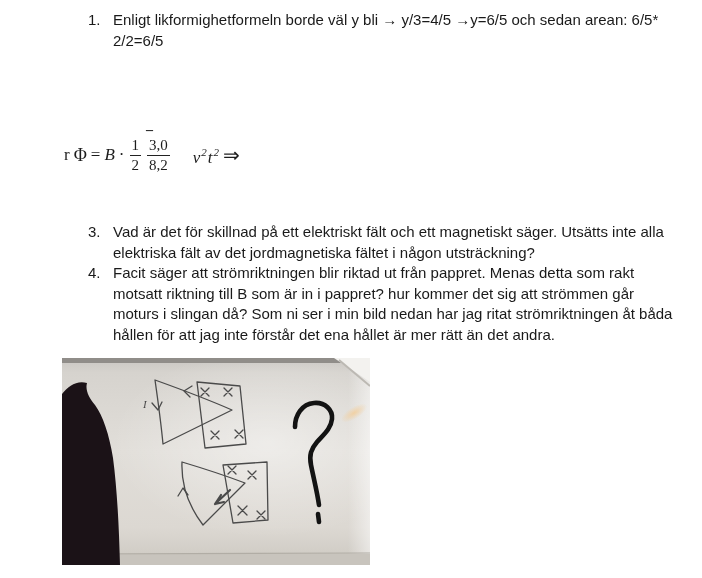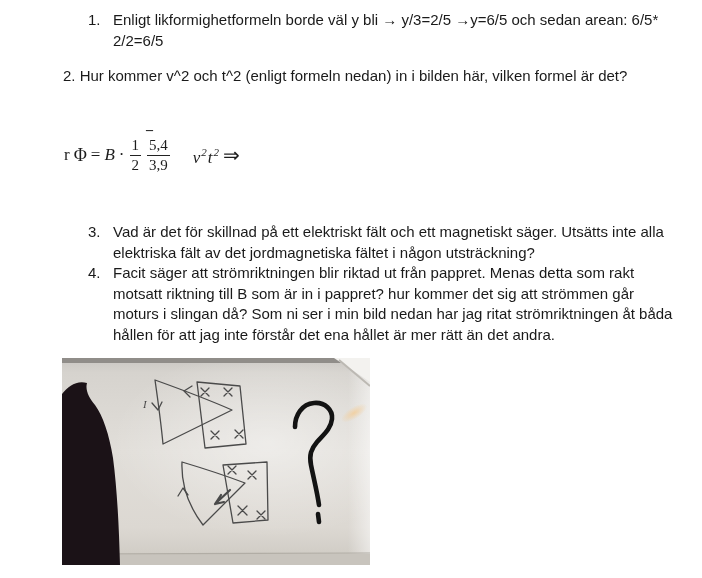--- a/index.html
+++ b/index.html
@@ -43,40 +43,39 @@
 
   #photo{position:absolute;left:62px;top:358px;width:308px;height:207px;}
 </style>
 </head>
 <body>
 
 <div class="page">
 
   <div class="list-item" id="item1">
     <span class="num">1.</span>
-    <span class="txt">Enligt likformighetformeln borde väl y bli → y/3=2/5 →y=6/5 och sedan arean: 6/5* 2/2=6/5</span>
+    <span class="txt">Enligt likformighetformeln borde väl y bli → y/3=4/5 →y=6/5 och sedan arean: 6/5* 2/2=6/5</span>
   </div>
 
-  <div id="question2">2. Hur kommer v^2 och t^2 (enligt formeln nedan) in i bilden här, vilken formel är det?</div>
 
   <div id="formula">
     <span class="sym">r</span>
     <span class="sym phi">Φ</span>
     <span class="sym">=</span>
     <span class="sym bital">B</span>
     <span class="sym">·</span>
     <span class="frac">
       <span class="fnum">1</span>
       <span class="fden">2</span>
     </span>
     <span class="frac2wrap">
       <span class="overdash">‒</span>
       <span class="frac">
-        <span class="fnum">5,4</span>
-        <span class="fden">3,9</span>
+        <span class="fnum">3,0</span>
+        <span class="fden">8,2</span>
       </span>
     </span>
     <span class="vt"><i>v</i><sup>2</sup><i>t</i><sup>2</sup></span>
     <span class="implies">⇒</span>
   </div>
 
   <div class="list-item" id="item3">
     <span class="num">3.</span>
     <span class="txt">Vad är det för skillnad på ett elektriskt fält och ett magnetiskt säger. Utsätts inte alla elektriska fält av det jordmagnetiska fältet i någon utsträckning?</span>
   </div>

